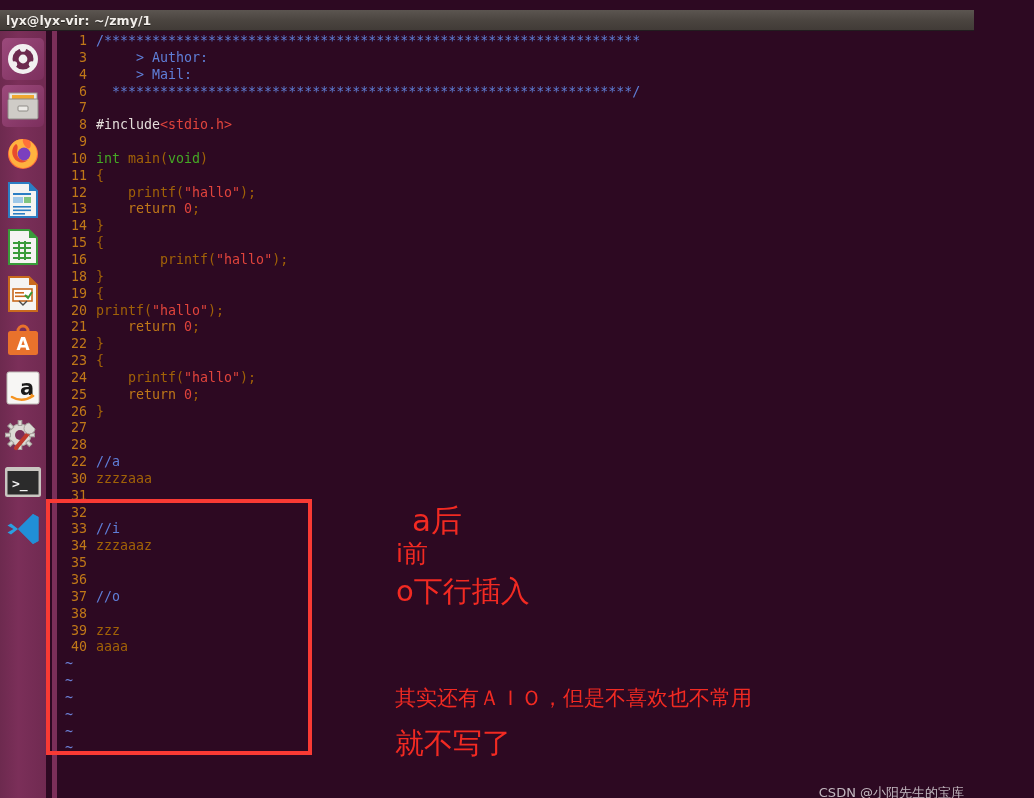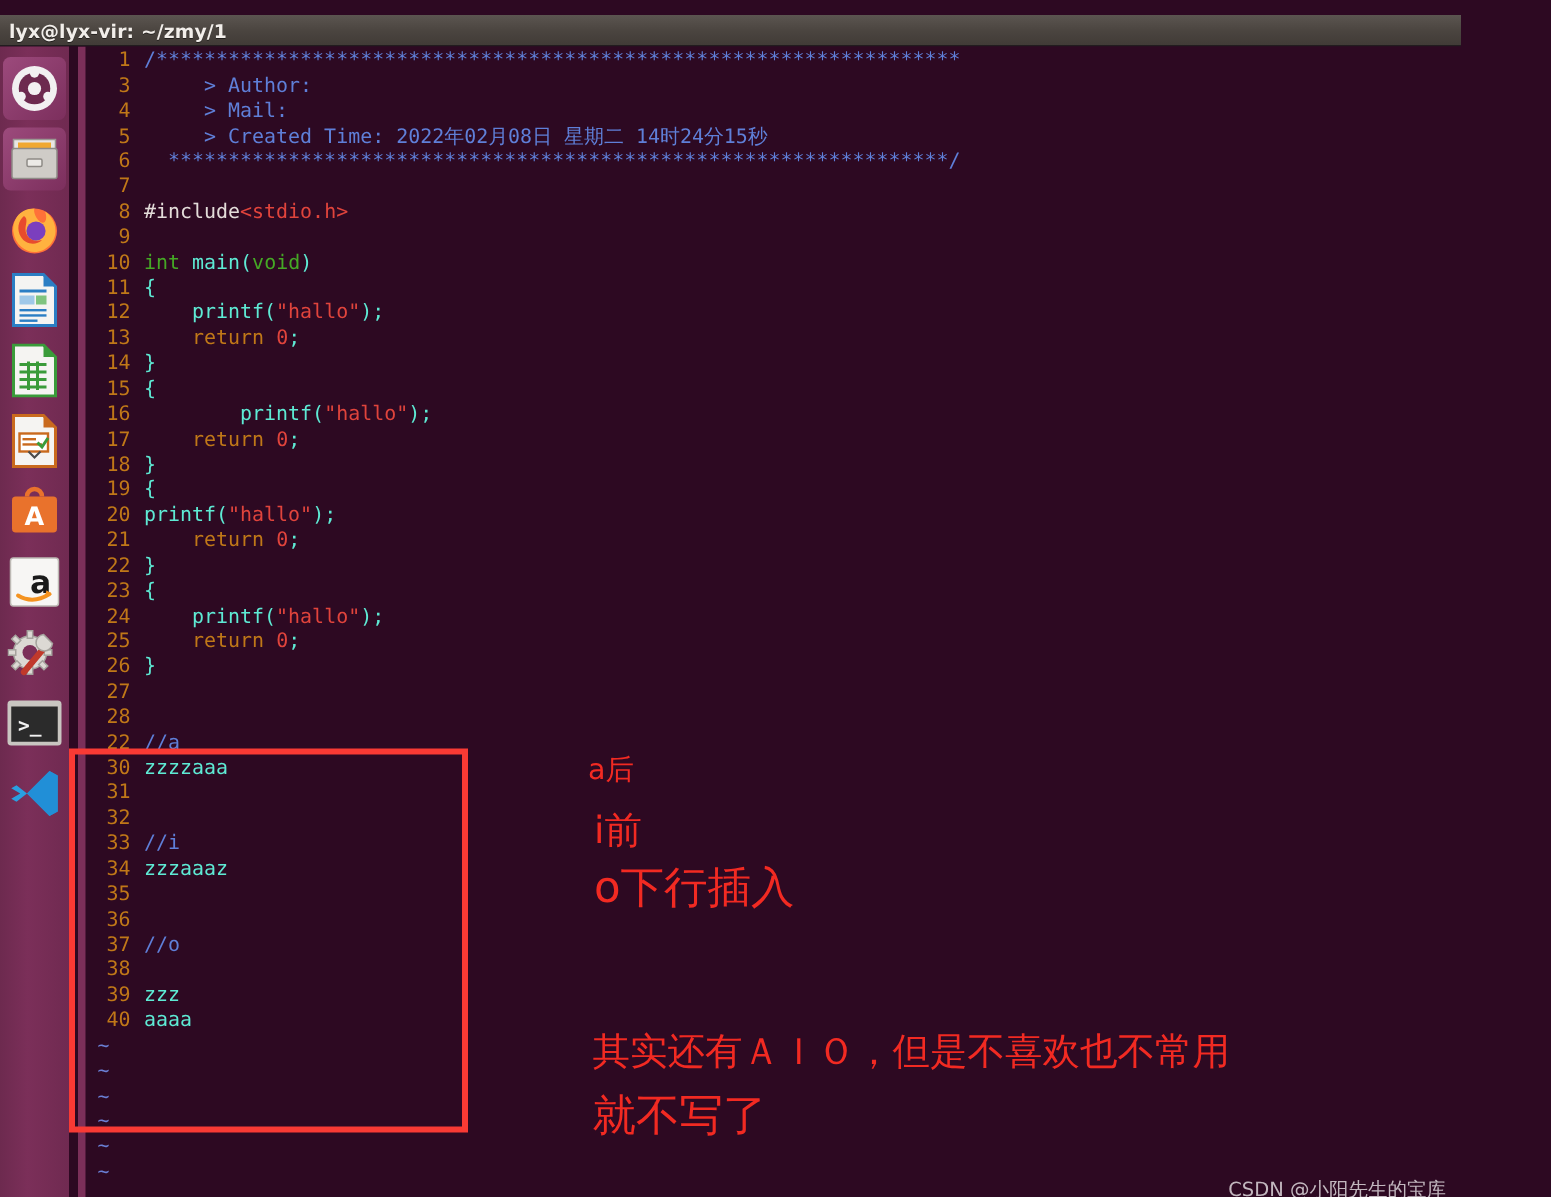--- a/index.html
+++ b/index.html
@@ -90,45 +90,45 @@
   }
   .tilde { color: #6a7fd4; }
   .tildeln { white-space: pre; height: 16.85px; padding-left: 8px; }
   .cmt   { color: #5f7fd8; }
   .str   { color: #e0443c; }
   .kw    { color: #45a825; }
   .ret   { color: #c07818; }
   .num0  { color: #e0443c; }
   .pre   { color: #e3dcd9; }
   .inc   { color: #e0443c; }
-  .plain { color: #5eead4; }
+  .plain { color: #a16207; }
 
   
   #redbox {
     position: absolute;
     left: 46px; top: 489px;
     width: 266px; height: 256px;
     border: 4px solid #f93a34;
     z-index: 8;
     pointer-events: none;
   }
 
   
   .anno {
     position: absolute;
     color: #f22a22;
     font-family: "DejaVu Sans", sans-serif;
     white-space: pre;
     z-index: 9;
     line-height: 1.22;
   }
-  #anno-a   { left: 392px; top: 492px; font-size: 19px; }
+  #anno-a   { left: 412px; top: 492px; font-size: 31px; }
   #anno-i   { left: 396px; top: 529px; font-size: 25px; }
   #anno-o   { left: 396px; top: 564px; font-size: 29px; }
-  #anno-l1  { left: 395px; top: 676px; font-size: 25px; text-align: center; }
+  #anno-l1  { left: 395px; top: 676px; font-size: 21px; text-align: center; }
   #anno-l2  { left: 395px; top: 716px; font-size: 29px; }
 
   
   #watermark {
     position: absolute;
     right: 10px; bottom: 6px;
     color: #cfc6cc;
     font-family: "DejaVu Sans", sans-serif;
     font-size: 13px;
     opacity: .92;
@@ -292,33 +292,31 @@
 
   </div>
 
   <div id="terminal">
     <div id="vimscroll"></div>
     <div id="vimedge"></div>
     <div id="code">
         <div class="ln"><span class="num">1</span><span class="cmt">/*******************************************************************</span></div>
         <div class="ln"><span class="num">3</span><span class="cmt">     &gt; Author:</span></div>
         <div class="ln"><span class="num">4</span><span class="cmt">     &gt; Mail:</span></div>
-        <div class="ln"><span class="num">5</span><span class="cmt">     &gt; Created Time: 2022年02月08日 星期二 14时24分15秒</span></div>
         <div class="ln"><span class="num">6</span><span class="cmt">  *****************************************************************/</span></div>
         <div class="ln"><span class="num">7</span></div>
         <div class="ln"><span class="num">8</span><span class="pre">#include</span><span class="inc">&lt;stdio.h&gt;</span></div>
         <div class="ln"><span class="num">9</span></div>
         <div class="ln"><span class="num">10</span><span class="kw">int</span><span class="plain"> main(</span><span class="kw">void</span><span class="plain">)</span></div>
         <div class="ln"><span class="num">11</span><span class="plain">{</span></div>
         <div class="ln"><span class="num">12</span><span class="plain">    printf(</span><span class="str">"hallo"</span><span class="plain">);</span></div>
         <div class="ln"><span class="num">13</span><span class="plain">    </span><span class="ret">return</span><span class="plain"> </span><span class="num0">0</span><span class="plain">;</span></div>
         <div class="ln"><span class="num">14</span><span class="plain">}</span></div>
         <div class="ln"><span class="num">15</span><span class="plain">{</span></div>
         <div class="ln"><span class="num">16</span><span class="plain">        printf(</span><span class="str">"hallo"</span><span class="plain">);</span></div>
-        <div class="ln"><span class="num">17</span><span class="plain">    </span><span class="ret">return</span><span class="plain"> </span><span class="num0">0</span><span class="plain">;</span></div>
         <div class="ln"><span class="num">18</span><span class="plain">}</span></div>
         <div class="ln"><span class="num">19</span><span class="plain">{</span></div>
         <div class="ln"><span class="num">20</span><span class="plain">printf(</span><span class="str">"hallo"</span><span class="plain">);</span></div>
         <div class="ln"><span class="num">21</span><span class="plain">    </span><span class="ret">return</span><span class="plain"> </span><span class="num0">0</span><span class="plain">;</span></div>
         <div class="ln"><span class="num">22</span><span class="plain">}</span></div>
         <div class="ln"><span class="num">23</span><span class="plain">{</span></div>
         <div class="ln"><span class="num">24</span><span class="plain">    printf(</span><span class="str">"hallo"</span><span class="plain">);</span></div>
         <div class="ln"><span class="num">25</span><span class="plain">    </span><span class="ret">return</span><span class="plain"> </span><span class="num0">0</span><span class="plain">;</span></div>
         <div class="ln"><span class="num">26</span><span class="plain">}</span></div>
         <div class="ln"><span class="num">27</span></div>

